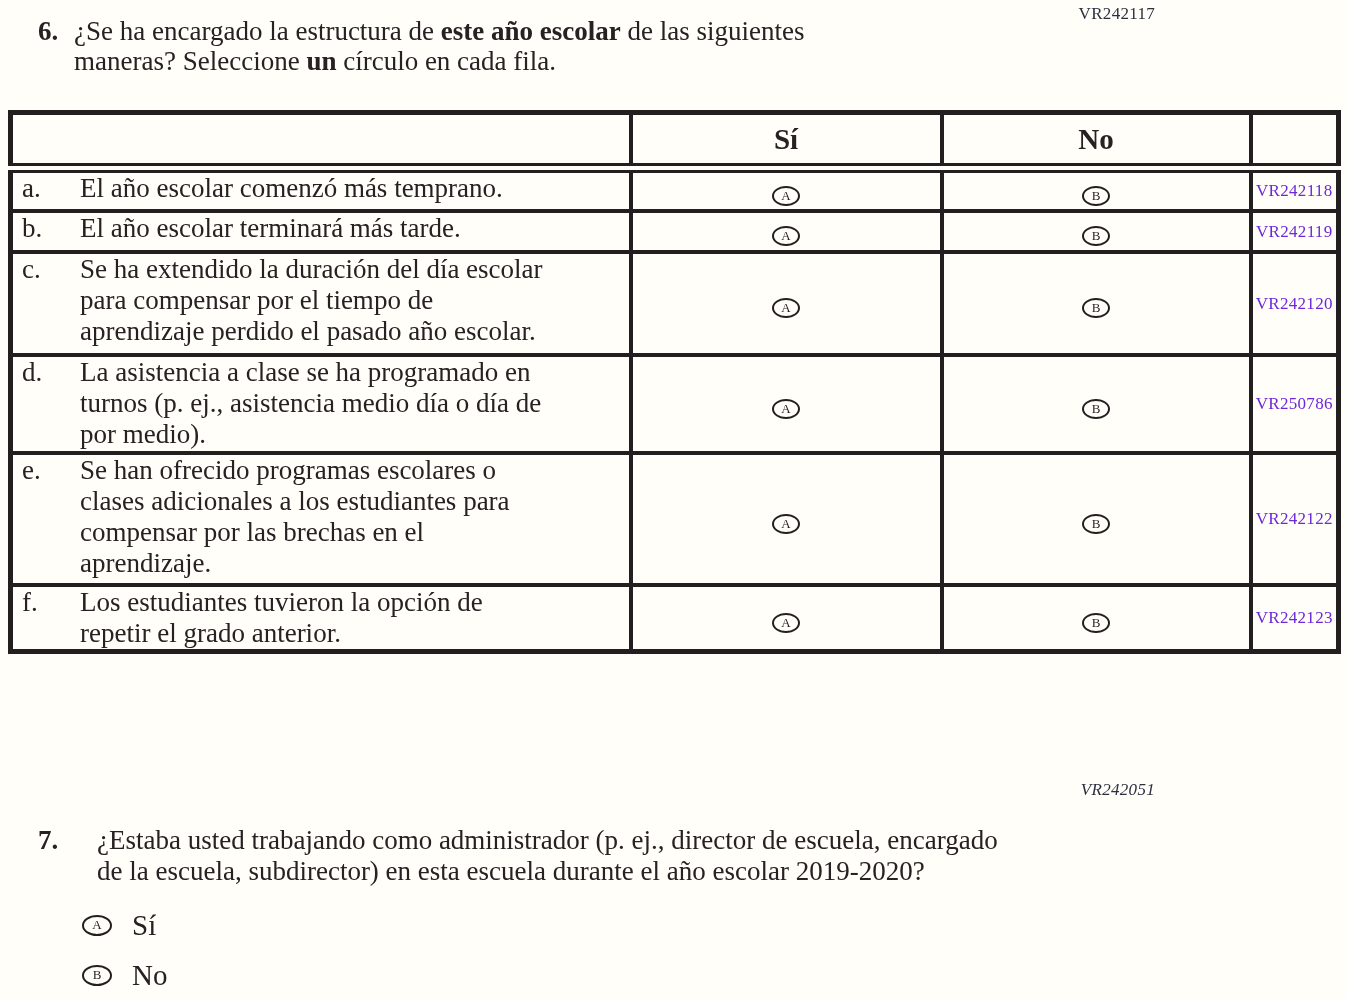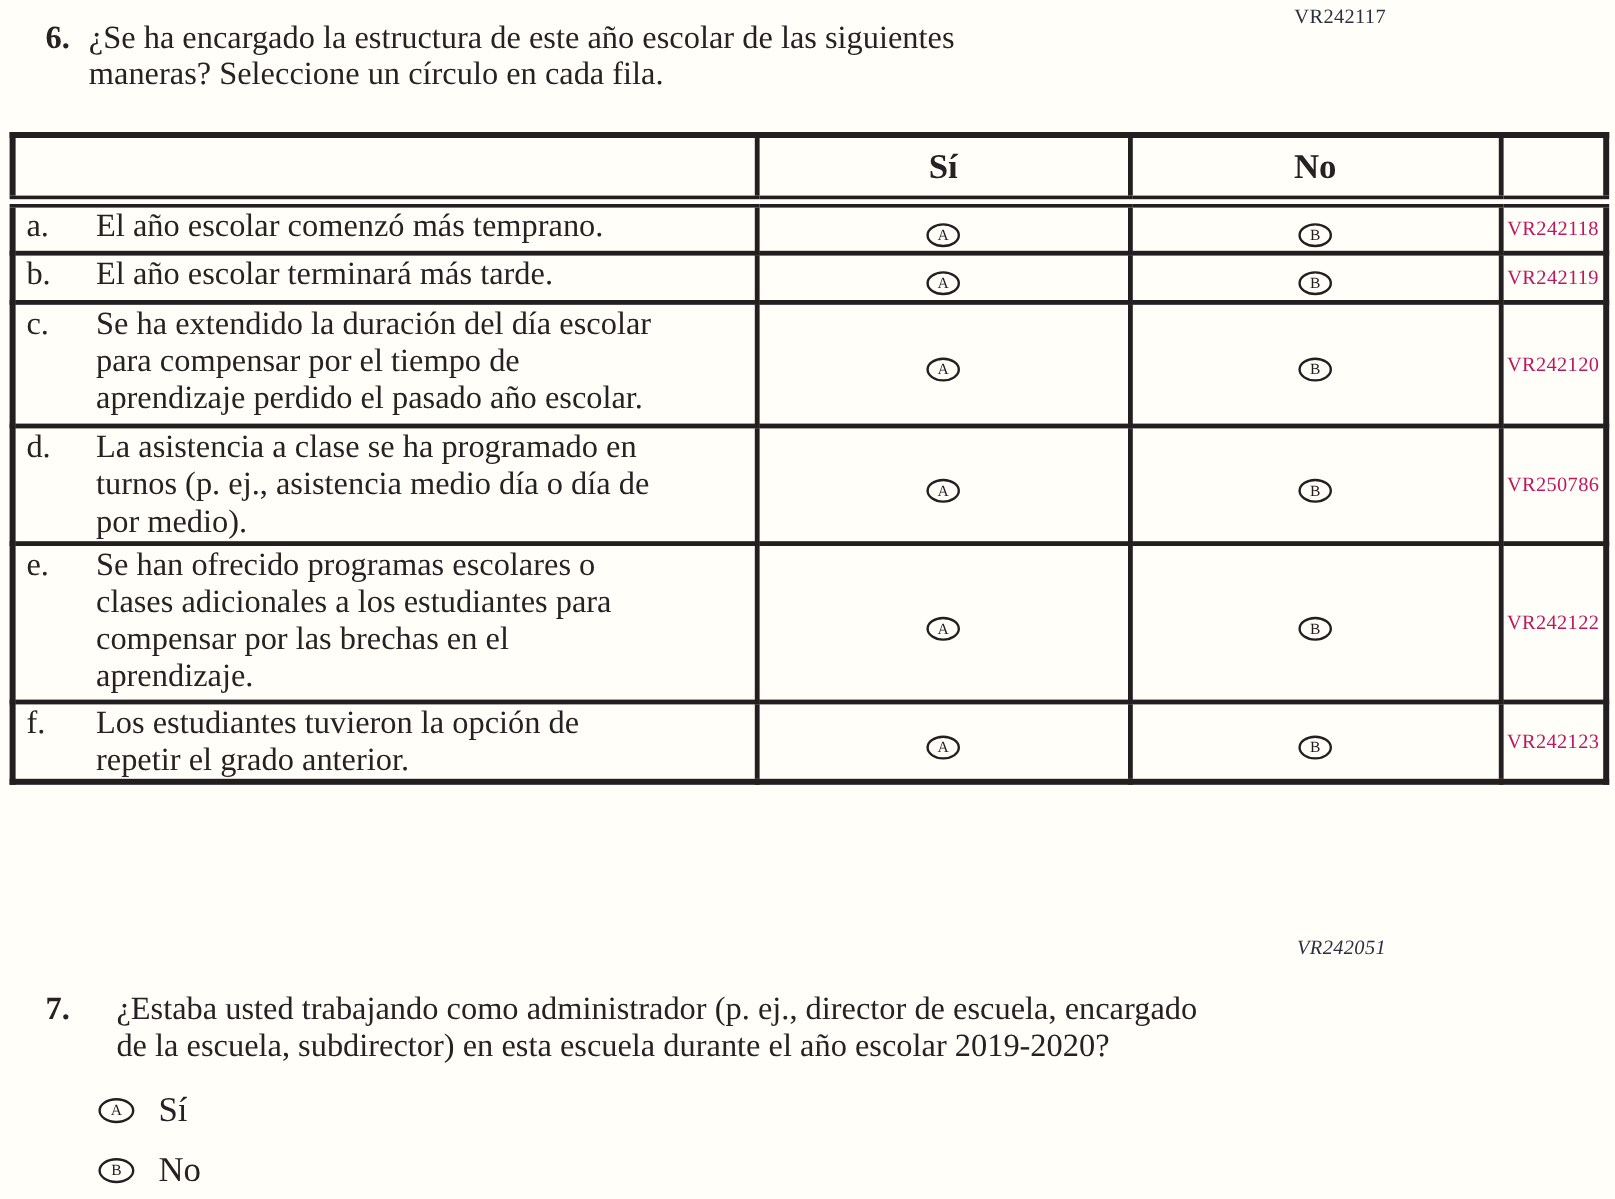--- a/index.html
+++ b/index.html
@@ -41,21 +41,21 @@
   .q-text {
     position: absolute;
     font-size: 27px;
     line-height: 30px;
     white-space: pre-line;
   }
   #q6-number { left: 38px; top: 16px; }
   #q6-text   { left: 74px; top: 16px; white-space: normal; }
   #q7-number { left: 38px; top: 825px; }
   #q7-text   { left: 64px; top: 825px; line-height: 31px; margin-left: 33px; }
-  .bold { font-weight: normal; }
+  .bold { font-weight: bold; }
 
   
   table.grid {
     position: absolute;
     left: 8px;
     top: 110px;
     width: 1328px;
     border-collapse: collapse;
     table-layout: fixed;
     font-size: 27px;
@@ -95,21 +95,21 @@
     margin-left: 29px;
   }
   td.mark {
     text-align: center;
     vertical-align: middle;
   }
   td.code {
     text-align: center;
     vertical-align: middle;
     font-size: 17px;
-    color: #be185d;
+    color: #6d28d9;
     letter-spacing: 0.3px;
   }
   tr.r-a td { height: 36px; }
   tr.r-b td { height: 37px; }
   tr.r-c td { height: 99px; }
   tr.r-d td { height: 94px; }
   tr.r-e td { height: 128px; }
   tr.r-f td { height: 61px; }
 
   

